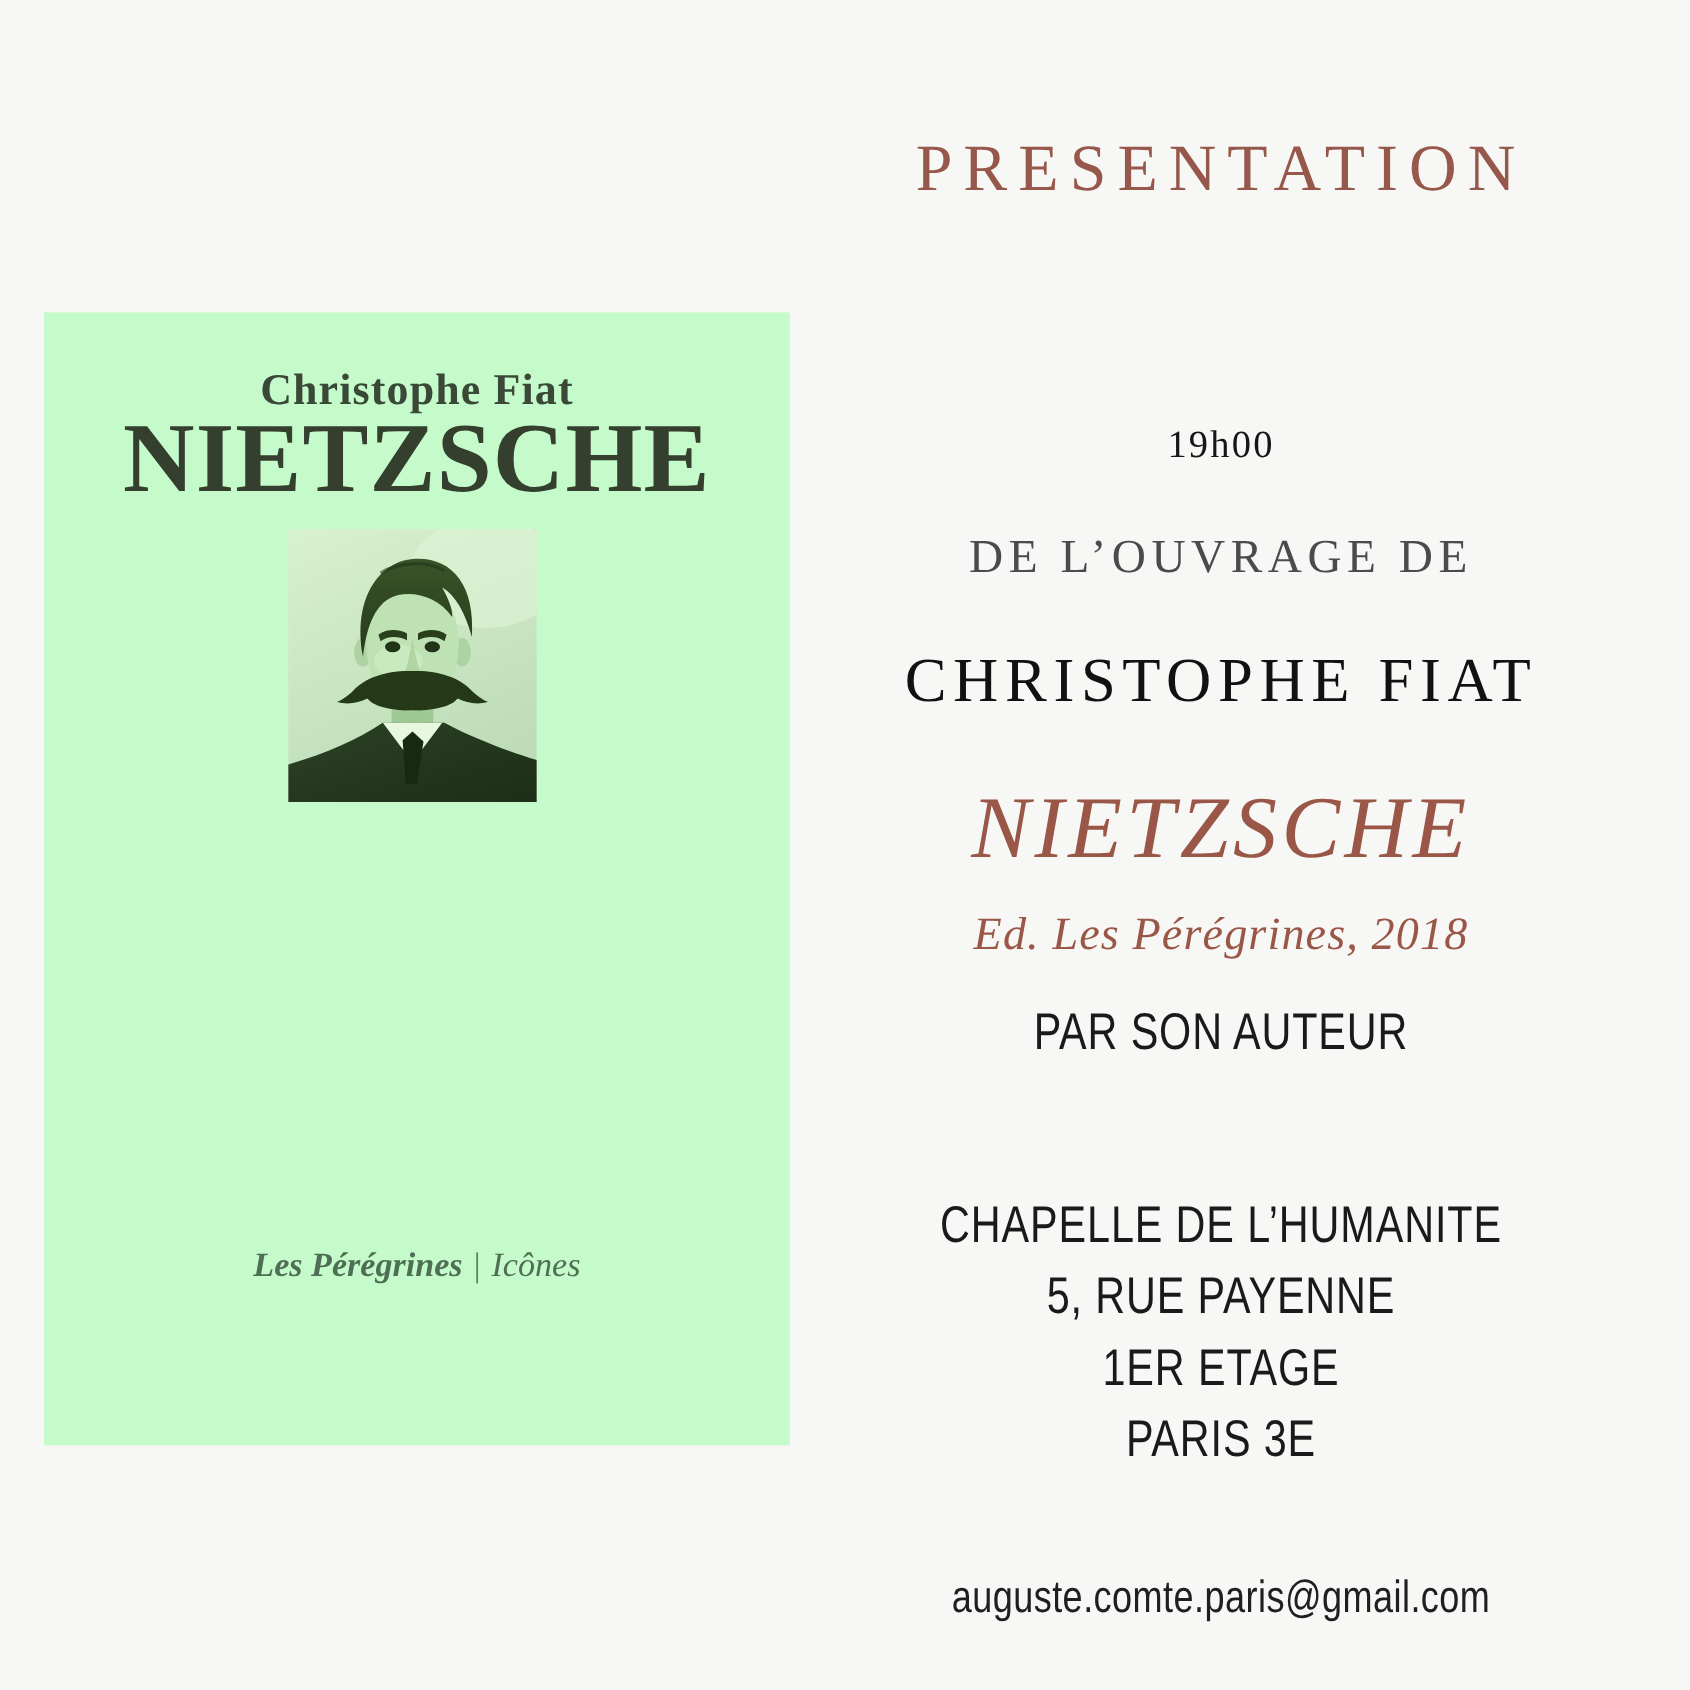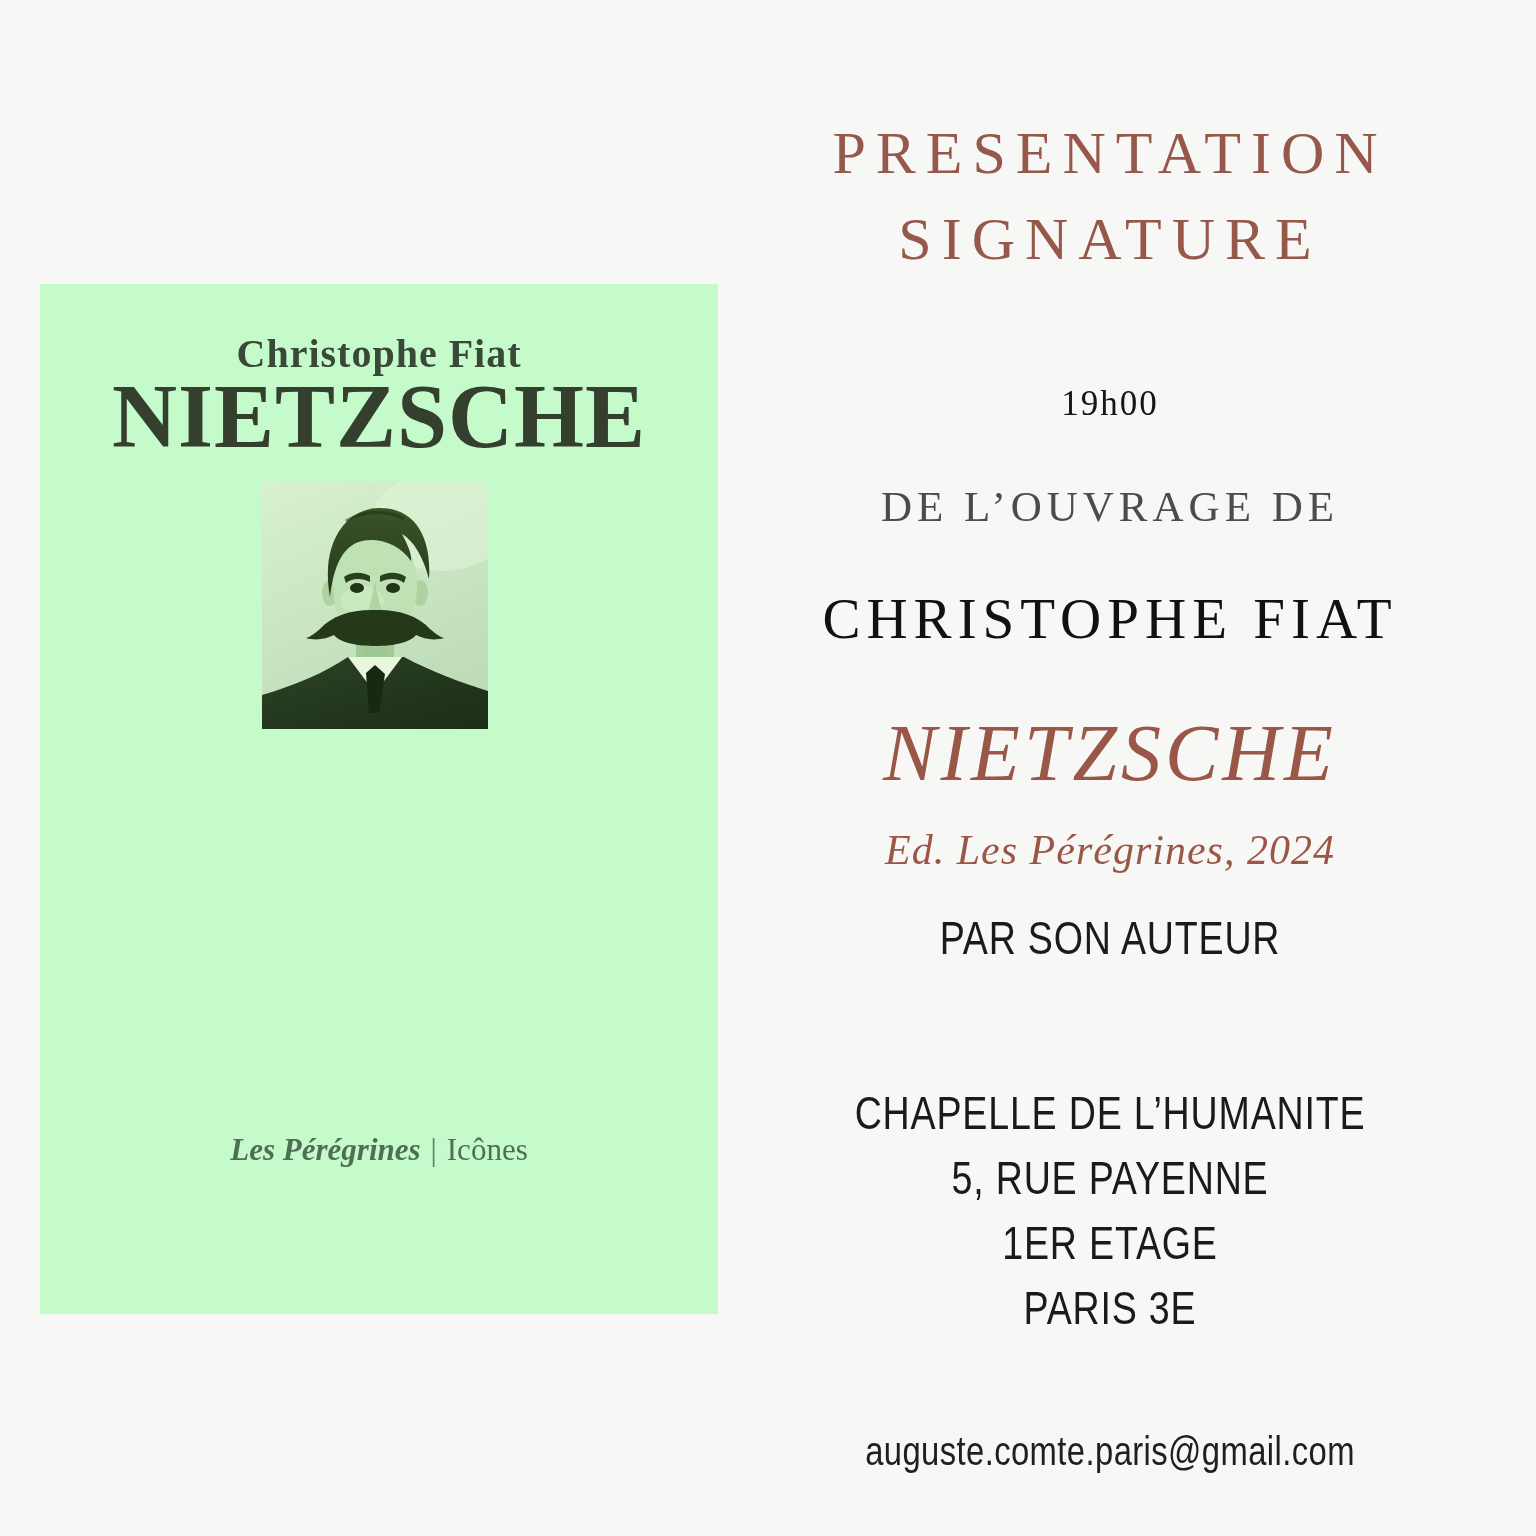--- a/index.html
+++ b/index.html
@@ -40,21 +40,21 @@
   .portrait{
     position:absolute;left:222px;top:197px;width:226px;height:248px;
   }
   .portrait svg{display:block;width:100%;height:100%;}
   .publisher-line{
     position:absolute;top:848px;left:0;width:100%;
     text-align:center;font-size:31px;color:var(--publisher-green);
   }
   .pub-name{font-style:italic;font-weight:700;}
   .pub-sep{font-weight:300;padding:0 10px;color:#5c7d62;}
-  .pub-collection{font-weight:400;}
+  .pub-collection{font-weight:400;font-style:italic;}
 
   
   .right-col{
     position:absolute;left:724px;top:0;width:772px;height:1260px;
   }
   .right-col > div{position:absolute;left:0;width:100%;text-align:center;}
 
   .event-title{
     top:110px;font-size:60px;line-height:86px;
     letter-spacing:10px;color:var(--accent-brown);font-weight:400;
@@ -137,29 +137,28 @@
     </div>
 
     <div class="publisher-line">
       <span class="pub-name">Les Pérégrines</span><span class="pub-sep">|</span><span class="pub-collection">Icônes</span>
     </div>
   </div>
 
   <div class="right-col">
     <div class="event-title">
       <div>PRESENTATION</div>
-      <div>SIGNATURE</div>
     </div>
 
     <div class="event-time">19h00</div>
 
     <div class="work-intro">DE L’OUVRAGE DE</div>
     <div class="author-line">CHRISTOPHE FIAT</div>
     <div class="title-brown">NIETZSCHE</div>
-    <div class="edition">Ed. Les Pérégrines, 2024</div>
+    <div class="edition">Ed. Les Pérégrines, 2018</div>
 
     <div class="by-author sans-cond">PAR SON AUTEUR</div>
 
     <div class="venue sans-cond">
       <div>CHAPELLE DE L’HUMANITE</div>
       <div>5, RUE PAYENNE</div>
       <div>1ER ETAGE</div>
       <div>PARIS 3E</div>
     </div>
 

